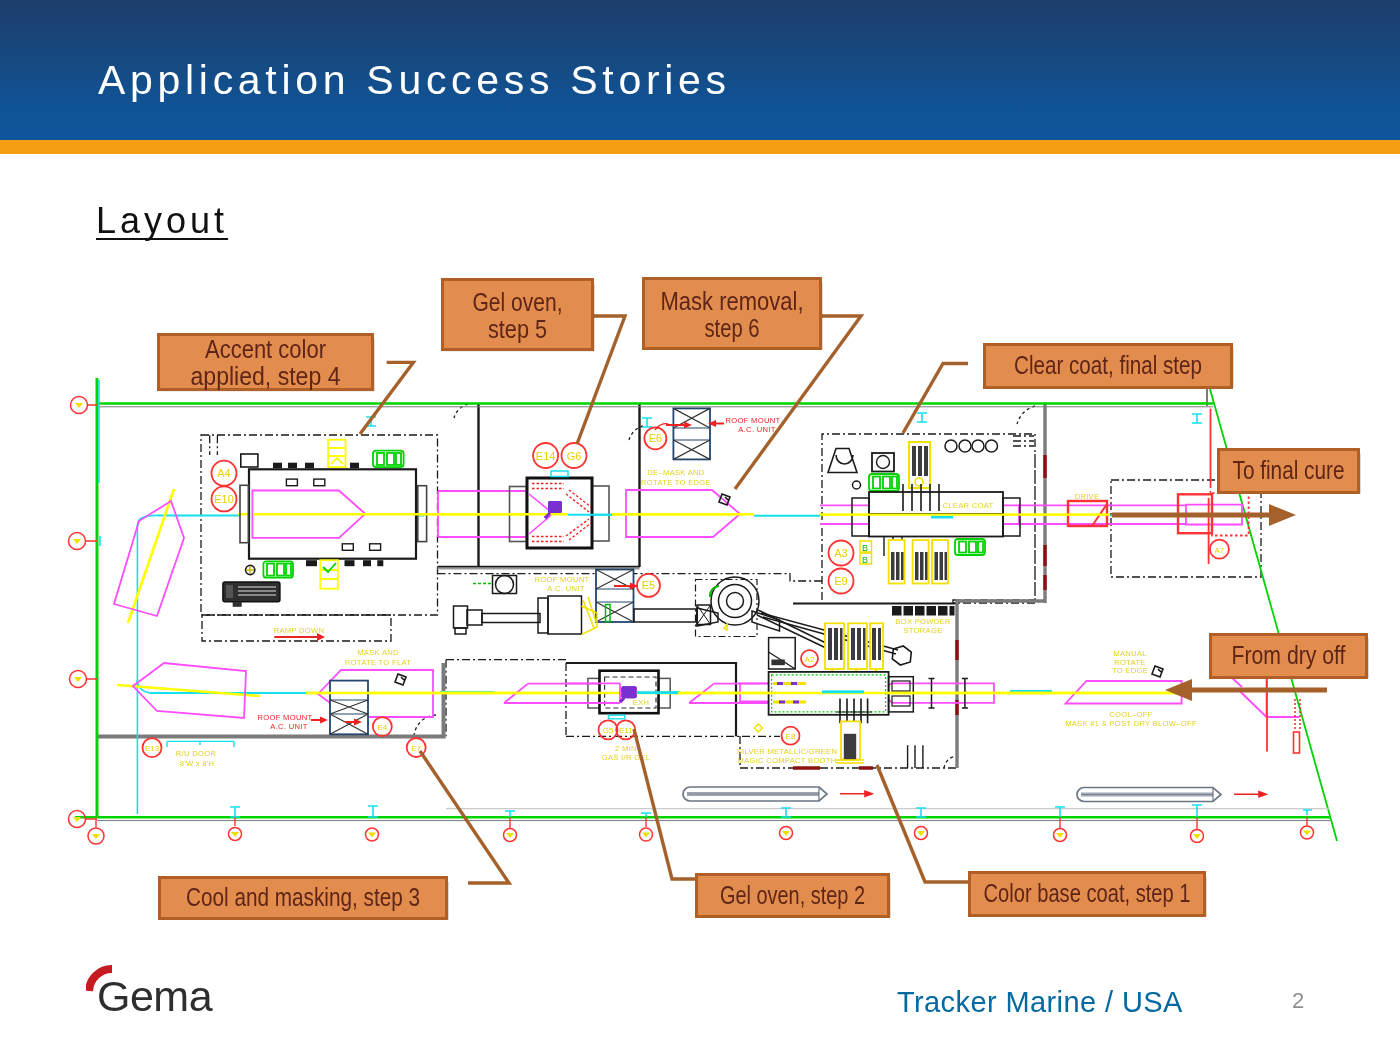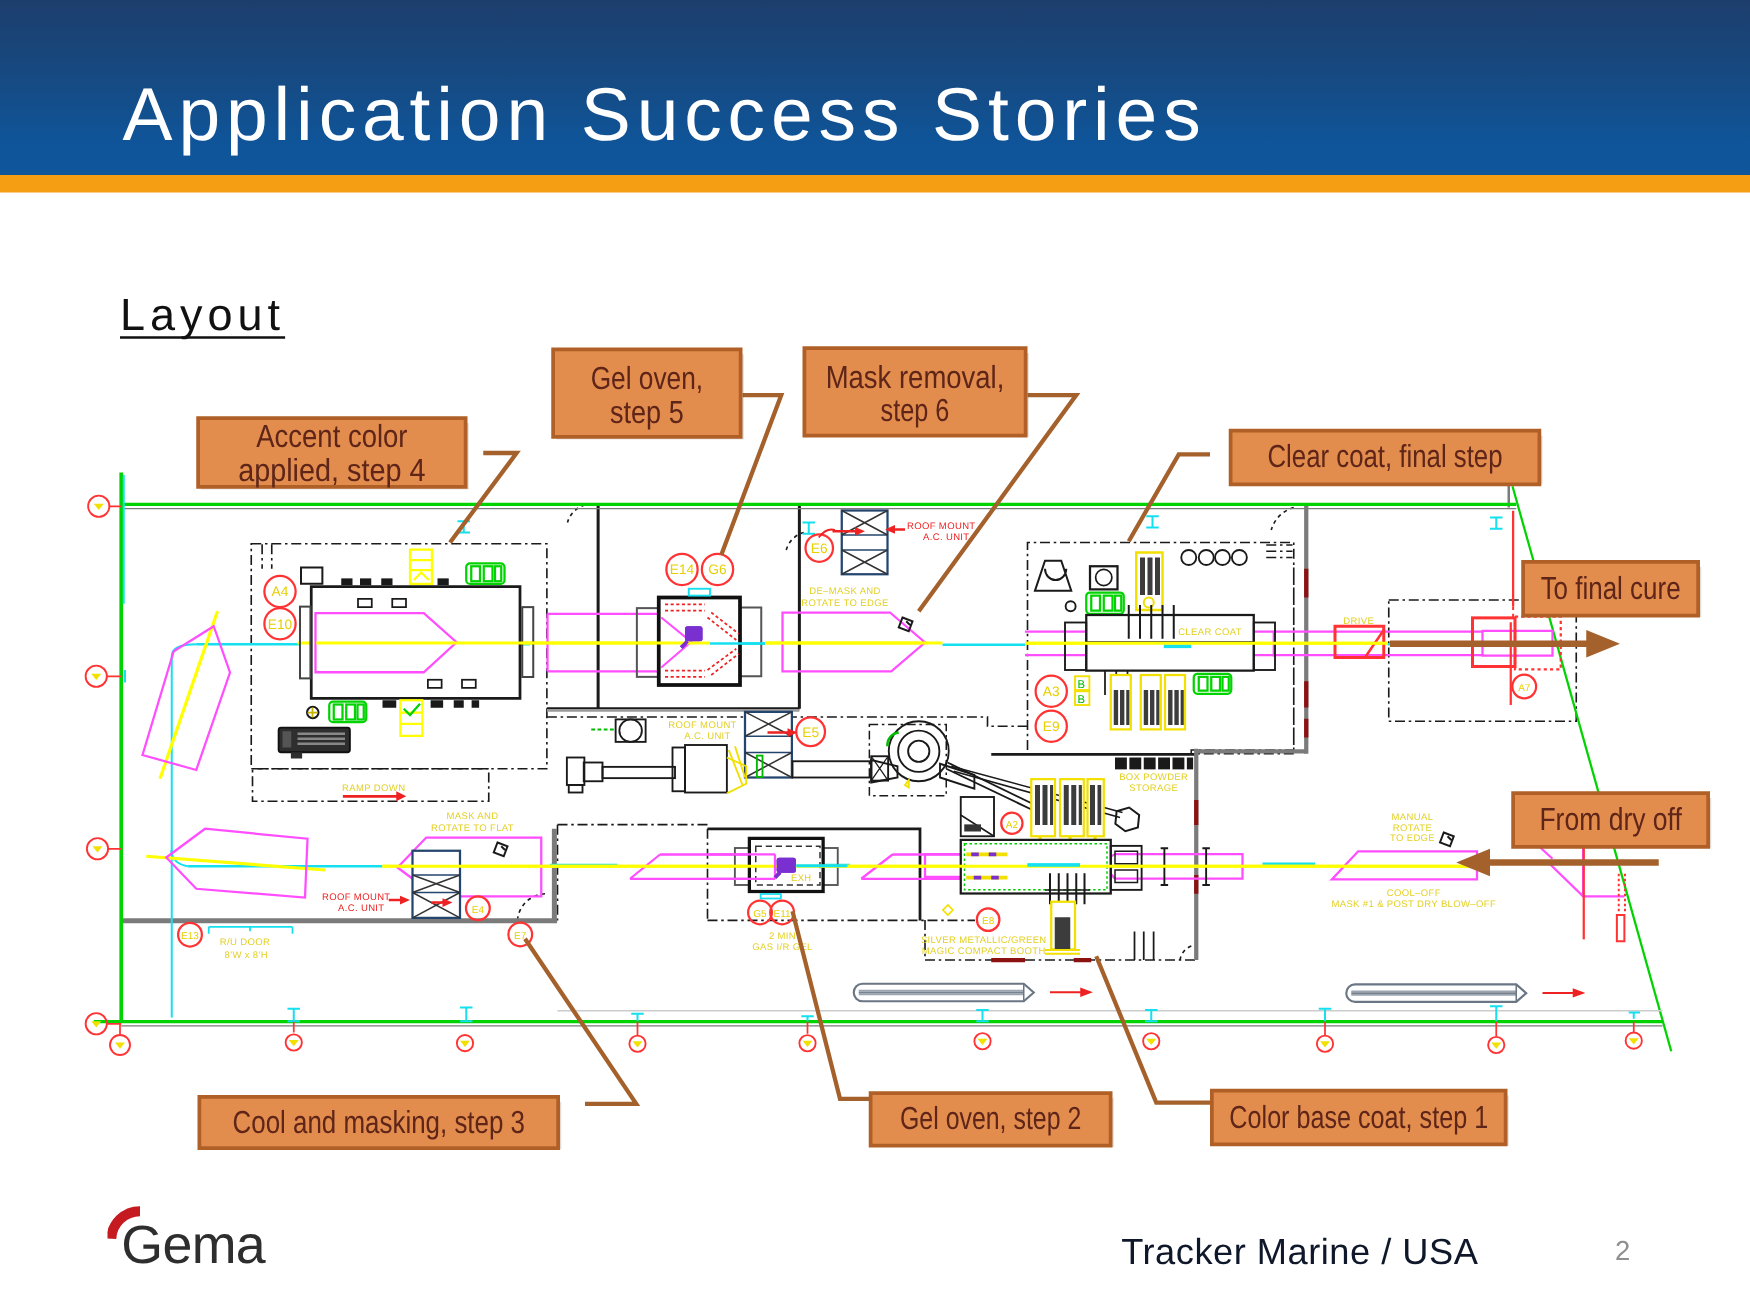--- a/index.html
+++ b/index.html
@@ -1,27 +1,27 @@
 <!DOCTYPE html>
 <html><head>
 <meta charset="utf-8">
 <style>
   html,body{margin:0;padding:0;}
   body{width:1400px;height:1050px;position:relative;background:#ffffff;overflow:hidden;
        font-family:"Liberation Sans",sans-serif;}
   .hdr{position:absolute;left:0;top:0;width:1400px;height:140px;
        background:linear-gradient(180deg,#1d3e6d 0%,#164a82 45%,#0f5498 80%,#0e569c 100%);}
   .hdr h1{margin:0;position:absolute;left:98px;top:57px;color:#ffffff;font-weight:normal;
-       font-size:60px;letter-spacing:4.7px;font-family:"Liberation Sans",sans-serif;}
+       font-size:41px;letter-spacing:4.7px;font-family:"Liberation Sans",sans-serif;}
   .stripe{position:absolute;left:0;top:140px;width:1400px;height:14px;background:#f59d13;}
   .layout{position:absolute;left:96px;top:200px;font-size:36px;color:#111111;
-       letter-spacing:4px;text-decoration:underline;text-underline-offset:5px;text-decoration-skip-ink:none;text-decoration-thickness:2px;margin-top:31px;}
+       letter-spacing:4px;text-decoration:underline;text-underline-offset:5px;text-decoration-skip-ink:none;text-decoration-thickness:2px;}
   .gema{position:absolute;left:97px;top:972px;font-size:43px;font-weight:normal;color:#2e2e2e;letter-spacing:-0.5px;}
   .gemaarc{position:absolute;left:86px;top:960px;}
-  .tm{position:absolute;left:897px;top:986px;font-size:29px;color:#0f172a;letter-spacing:0.4px;white-space:nowrap;}
+  .tm{position:absolute;left:897px;top:986px;font-size:29px;color:#0369a1;letter-spacing:0.4px;white-space:nowrap;}
   .pg{position:absolute;left:1292px;top:988px;font-size:22px;color:#8f8f8f;}
   svg{position:absolute;left:0;top:0;}
   text{font-family:"Liberation Sans",sans-serif;}
 </style>
 </head>
 <body>
 <div class="hdr">
     <h1>Application Success Stories</h1>
   </div>
 <div class="stripe"></div>

